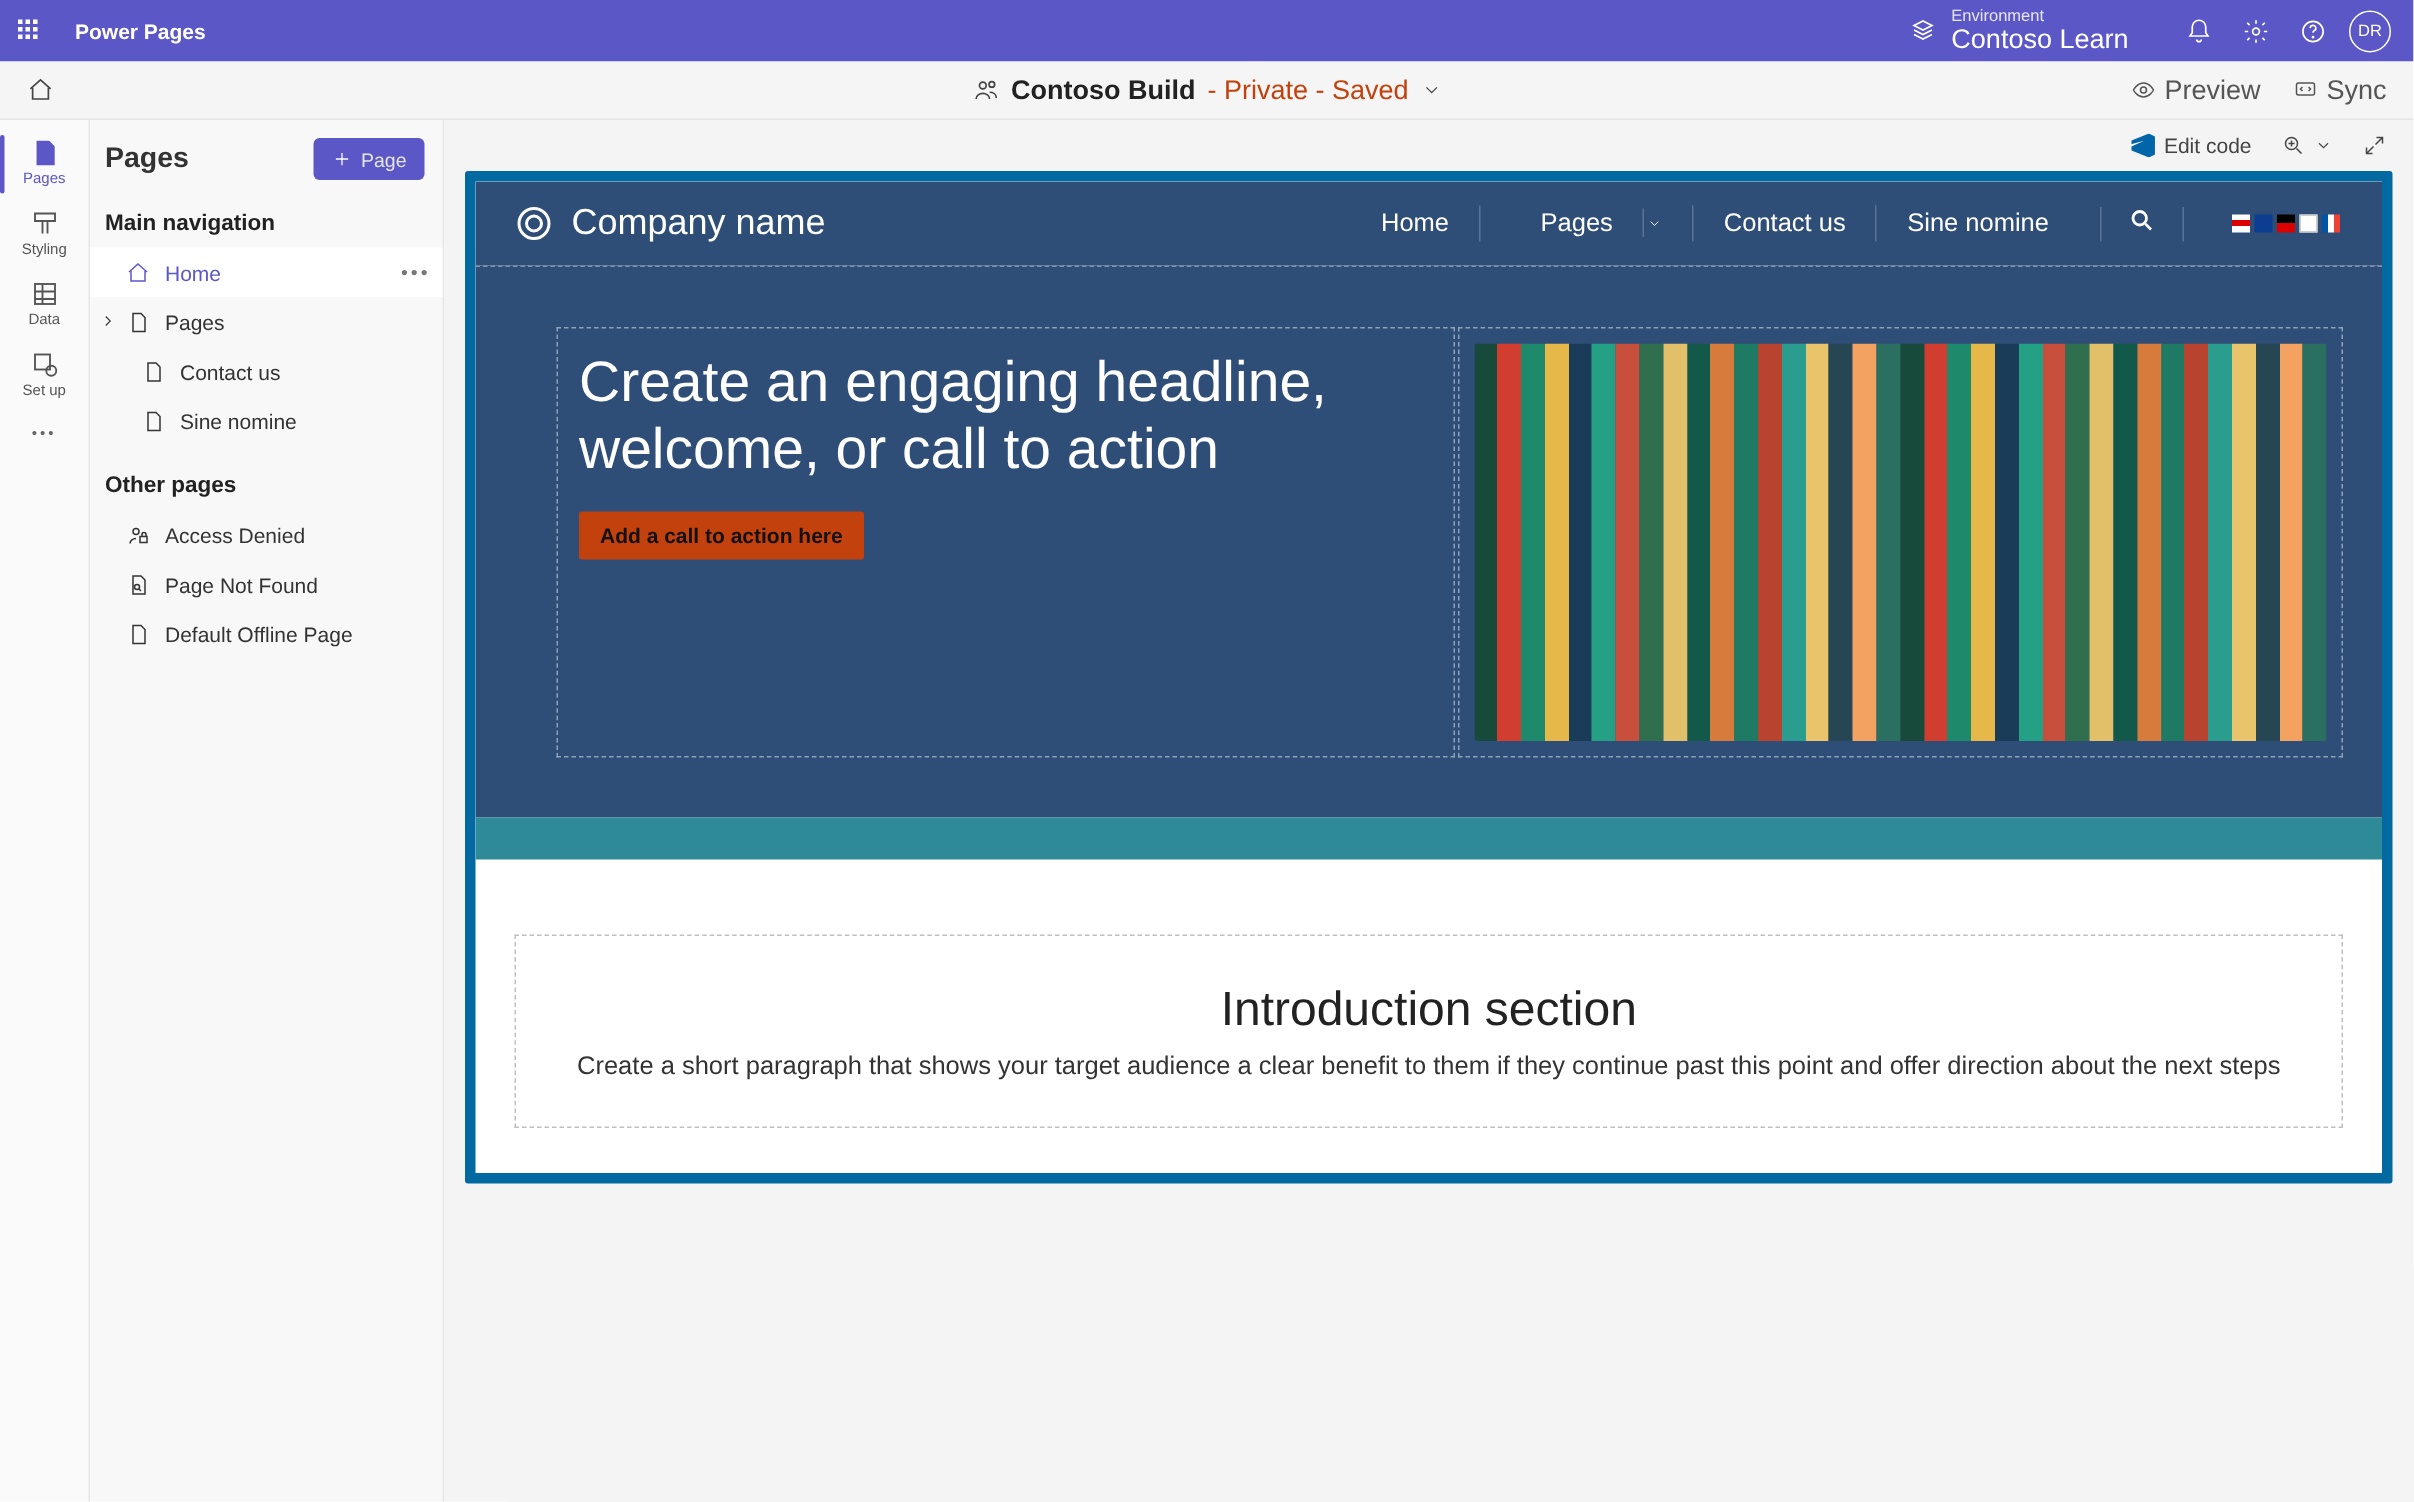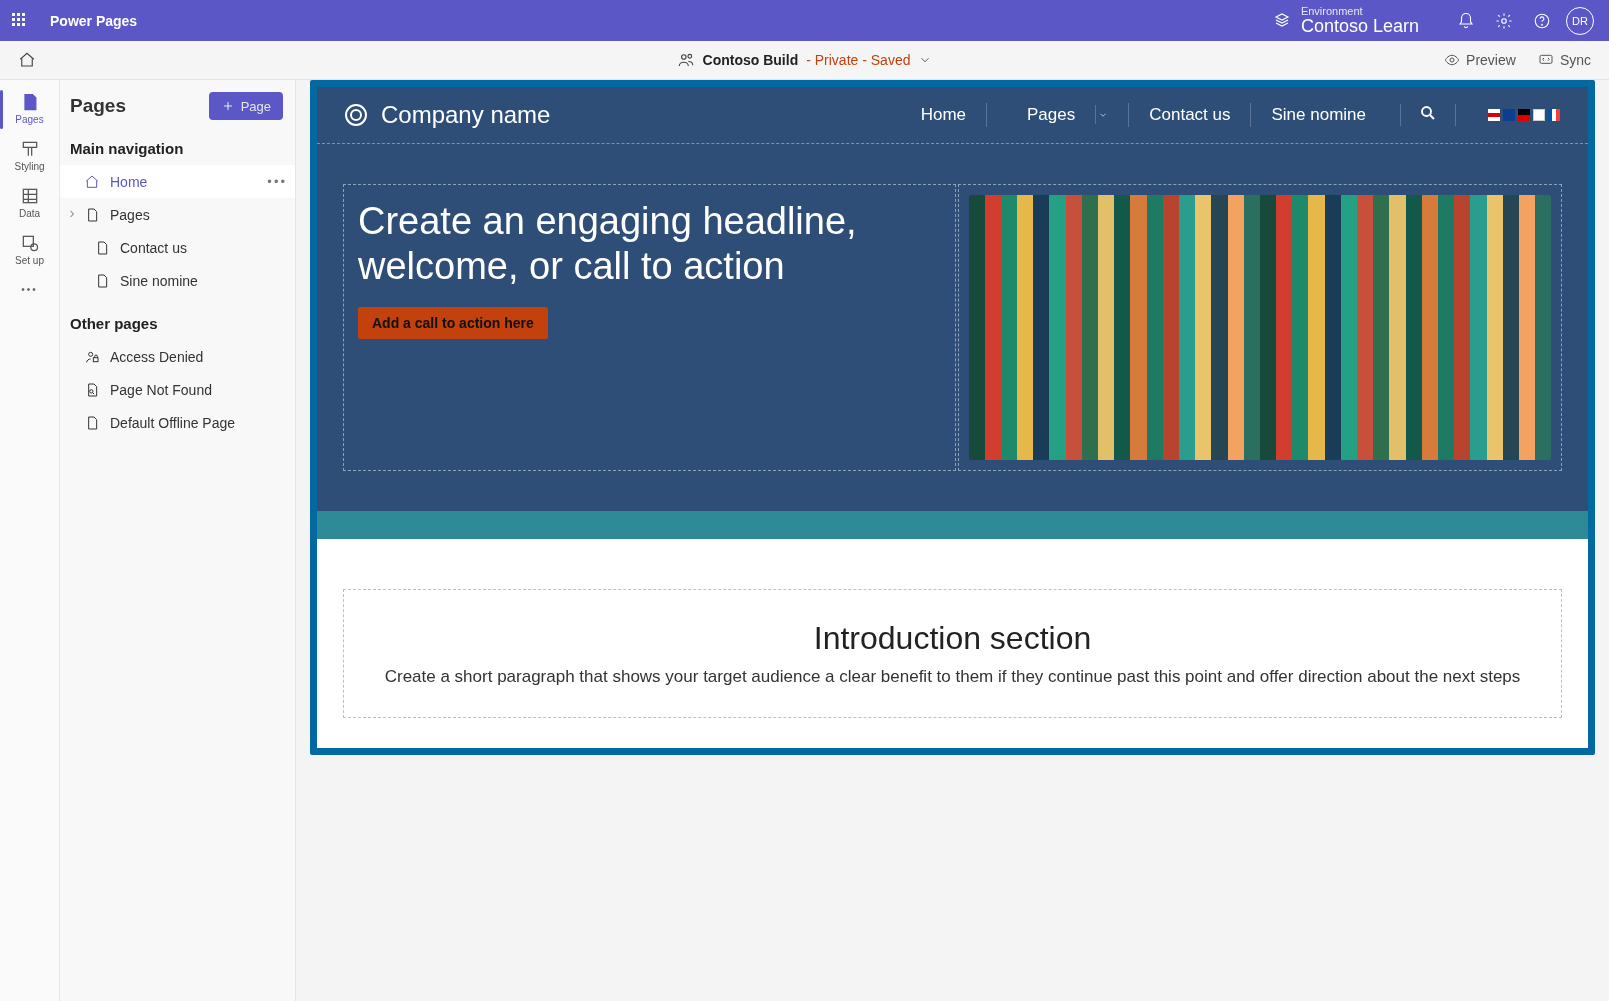--- a/index.html
+++ b/index.html
@@ -23,21 +23,21 @@
   .env-icon svg{display:block;}
   .env-text { line-height:1.1; }
   .env-label{ font-size:11px; opacity:.85;}
   .env-val{ font-size:18px;}
   .top-ico { width:38px; display:flex; justify-content:center; }
   .avatar{ width:28px;height:28px;border:1.5px solid #fff;border-radius:50%;display:flex;align-items:center;justify-content:center;font-size:11px;}
 
   
   .crumbbar{
     height:39px; background:#f5f5f5; border-bottom:1px solid #e4e4e4;
-    display:flex; align-items:center; padding:0 18px; font-size:14px; color:#444;
+    display:flex; align-items:center; padding:0 18px; font-size:18px; color:#444;
     position:relative;
   }
   .crumb-home{ width:40px; display:flex;}
   .crumb-center{ position:absolute; left:50%; transform:translateX(-50%); display:flex; align-items:center; gap:8px;}
   .crumb-center .state{ color:#c2410c;}
   .crumb-actions{ margin-left:auto; display:flex; gap:22px;}
   .crumb-act{ display:flex; align-items:center; gap:6px; color:#555;}
 
   
   .shell{ position:absolute; top:80px; bottom:0; left:0; right:0; display:flex;}
@@ -76,21 +76,21 @@
   .logo::before{content:"";position:absolute;inset:3px;border:2px solid #fff;border-radius:50%;}
   .brand{ font-size:24px; font-weight:400;}
   .nav-spacer{flex:1;}
   .nav-links{ display:flex; align-items:center; gap:0;}
   .nav-links span{ padding:0 20px; font-size:17px; border-right:1px solid #5b7396; line-height:24px;}
   .nav-links span:last-child{border:none;}
   .nav-search{ padding:0 18px; border-right:1px solid #5b7396; border-left:1px solid #5b7396;}
   .lang-flags{ padding-left:18px; display:flex; gap:3px;}
   .flag{ width:12px; height:12px;}
   .hero{ background:#2F4E77; padding:40px 26px 40px; border-top:1px dashed #7f93ae; }
-  .hero-row{ display:flex; gap:2px;}
+  .hero-row{ display:flex; gap:2px;margin-left:28px;}
   .hero-col{ flex:1; border:1px dashed #8ea2ba; padding:14px 14px 120px 14px;}
   .hero h1{ color:#fff; font-size:38px; font-weight:400; line-height:1.18; margin-bottom:18px;}
   .cta{ background:#c2410c; color:#111; font-weight:600; font-size:14px; padding:8px 14px; border:none; border-radius:2px;}
   .hero-img{ flex:1; border:1px dashed #8ea2ba; padding:10px;}
   .img-ph{ width:100%; height:265px; overflow:hidden; border-radius:2px;}
   .stripes{ width:100%; height:100%; display:flex;}
   .stripes div{ flex:1;}
   .teal-bar{ height:28px; background:#2d8a96;}
   .intro{ padding:50px 26px 30px;}
   .intro-box{ border:1px dashed #bfbfbf; padding:30px 40px; text-align:center;}
@@ -304,20 +304,40 @@
             <svg width="16" height="16" viewBox="0 0 24 24">
               <path d="M7 3h8l4 4v14H7z"></path>
             </svg>
           </span>
         <span>Default Offline Page</span>
       </li>
     </ul>
   </div>
 
   <div class="canvas-wrap">
+    <div class="canvas-tools">
+      <div class="tool">
+        <div class="vscode"></div>
+        <span>Edit code</span>
+      </div>
+      <div class="tool">
+        <svg width="16" height="16" viewBox="0 0 24 24">
+            <circle cx="10" cy="10" r="6"></circle>
+            <path d="M15 15l5 5M7 10h6M10 7v6"></path>
+          </svg>
+        <svg width="12" height="12" viewBox="0 0 24 24">
+            <path d="M6 9l6 6 6-6"></path>
+          </svg>
+      </div>
+      <div class="tool">
+        <svg width="16" height="16" viewBox="0 0 24 24">
+            <path d="M4 14v6h6M20 10V4h-6M4 20l7-7M20 4l-7 7"></path>
+          </svg>
+      </div>
+    </div>
 
     <div class="stage">
       <div class="site-nav">
         <div class="logo"></div>
         <div class="brand">Company name</div>
         <div class="nav-spacer"></div>
         <div class="nav-links">
           <span>Home</span>
           <span><span>Pages</span><svg width="10" height="10" viewBox="0 0 24 24" style="stroke:#fff;margin-left:2px">
                 <path d="M6 9l6 6 6-6"></path>

